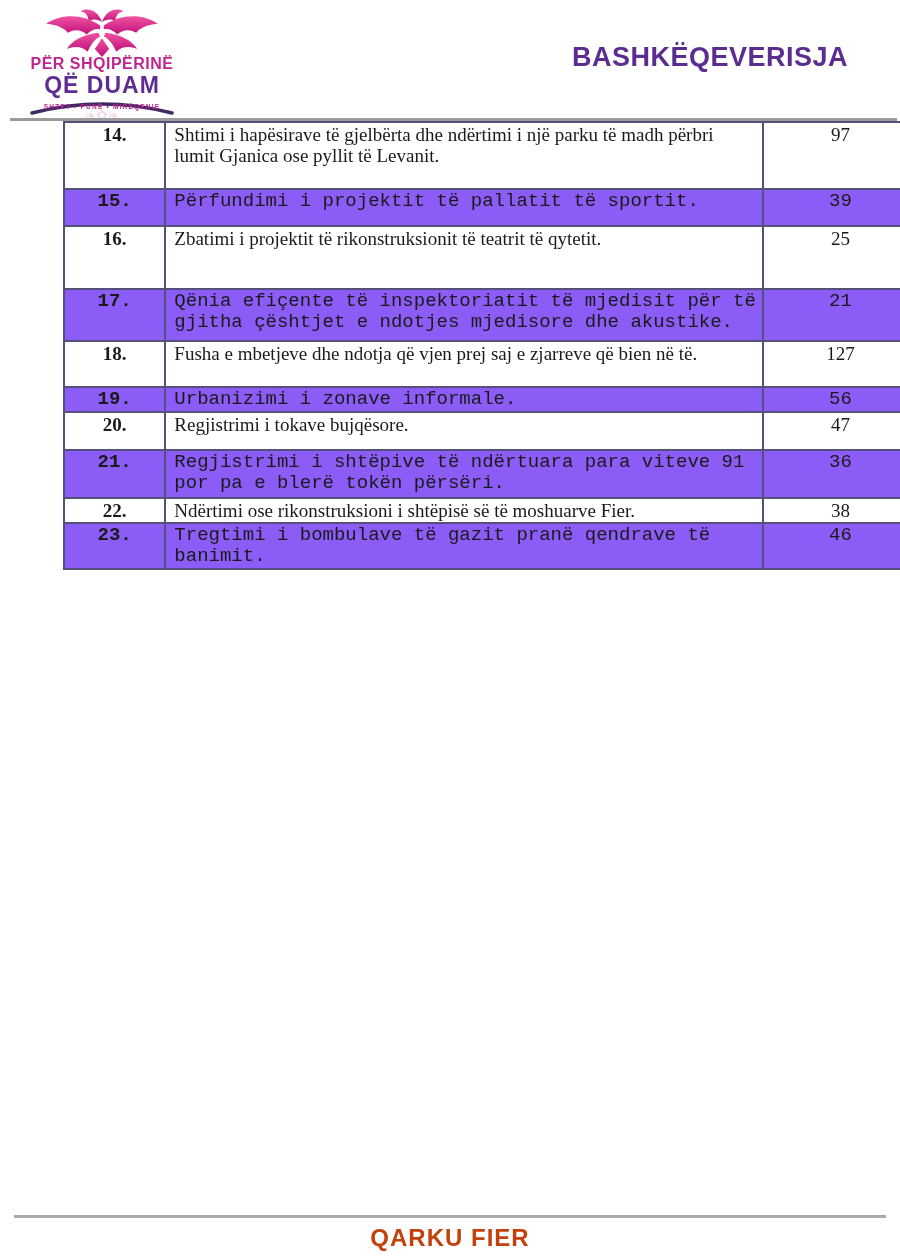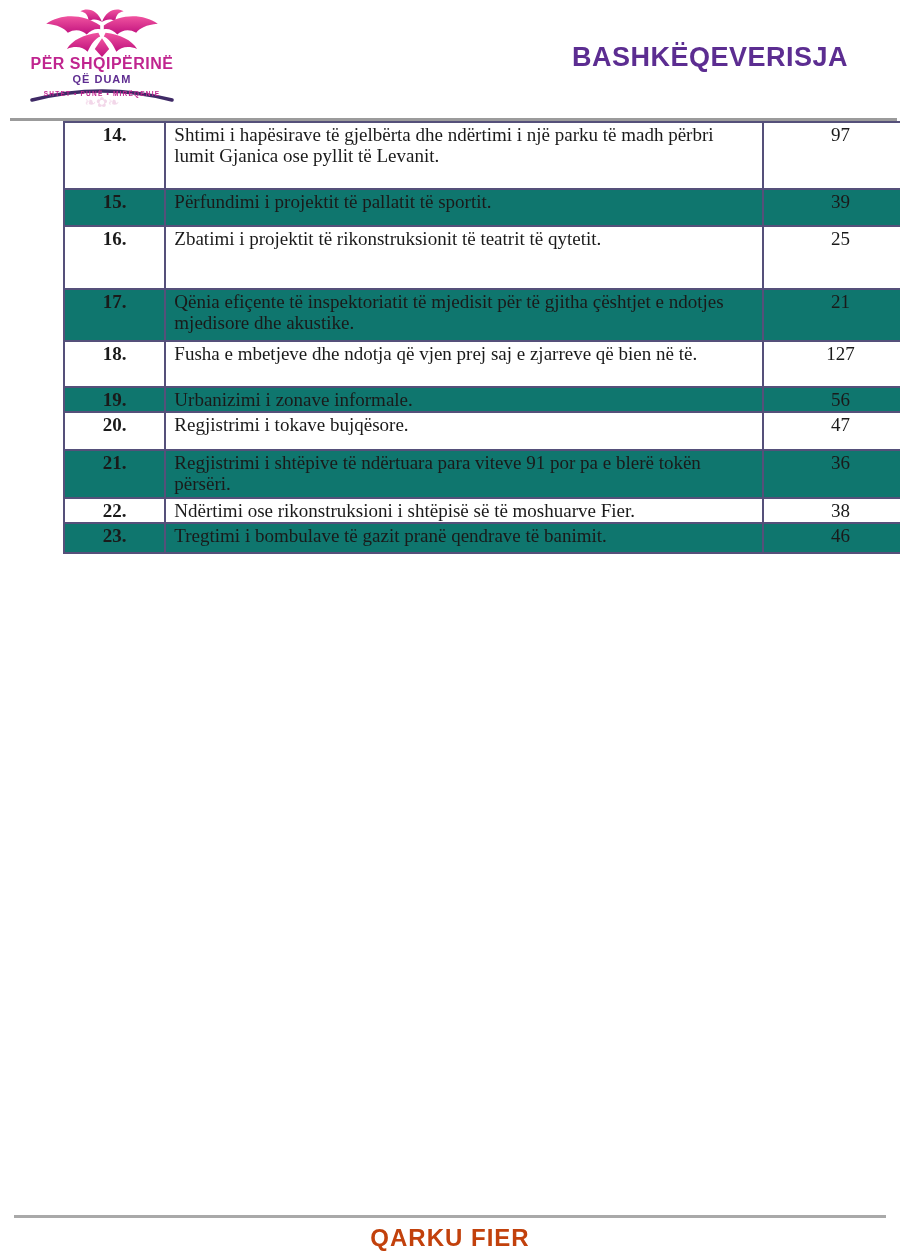--- a/index.html
+++ b/index.html
@@ -16,21 +16,21 @@
     position:absolute;left:24px;top:4px;width:156px;
     text-align:center;
     font-family:"Liberation Sans", sans-serif;
   }
   #logo .eagle{display:block;margin:0 auto;}
   #logo .l1{
     font-size:16px;font-weight:bold;letter-spacing:.5px;
     color:#c0258f;line-height:1.05;margin-top:-2px;
   }
   #logo .l2{
-    font-size:11px;font-weight:bold;letter-spacing:1px;
+    font-size:23px;font-weight:bold;letter-spacing:1px;
     color:#5f2d91;line-height:1.1;
   }
   #logo .arc{display:block;margin:1px auto 0 auto;}
   #logo .slogan{
     font-size:6.5px;font-weight:bold;letter-spacing:1.2px;
     color:#c0258f;margin-top:-12px;
   }
   #logo .ornament{
     margin-top:0;color:#e9b8d8;font-size:14px;line-height:10px;opacity:.55;
   }
@@ -52,21 +52,21 @@
     position:absolute;left:63px;top:121px;width:856px;
     border-collapse:collapse;
     font-size:19px;line-height:21px;color:#1a1a1a;
   }
   #results-table td{
     border:2px solid #55507a;
     vertical-align:top;
     padding:1px 4px;
     background:#ffffff;
   }
-  #results-table tr.shaded td{background:#0f766e;}
+  #results-table tr.shaded td{background:#8b5cf6;font-family:Liberation Mono, monospace;}
   #results-table td.num{width:86px;text-align:center;font-weight:bold;}
   #results-table td.desc{width:552px;padding-left:8px;}
   #results-table td.val{width:137px;text-align:center;}
 
   #results-table tbody tr:nth-child(1){height:67px;}
   #results-table tbody tr:nth-child(2){height:37px;}
   #results-table tbody tr:nth-child(3){height:63px;}
   #results-table tbody tr:nth-child(4){height:52px;border-radius:22px;}
   #results-table tbody tr:nth-child(5){height:46px;}
   #results-table tbody tr:nth-child(6){height:25px;}

